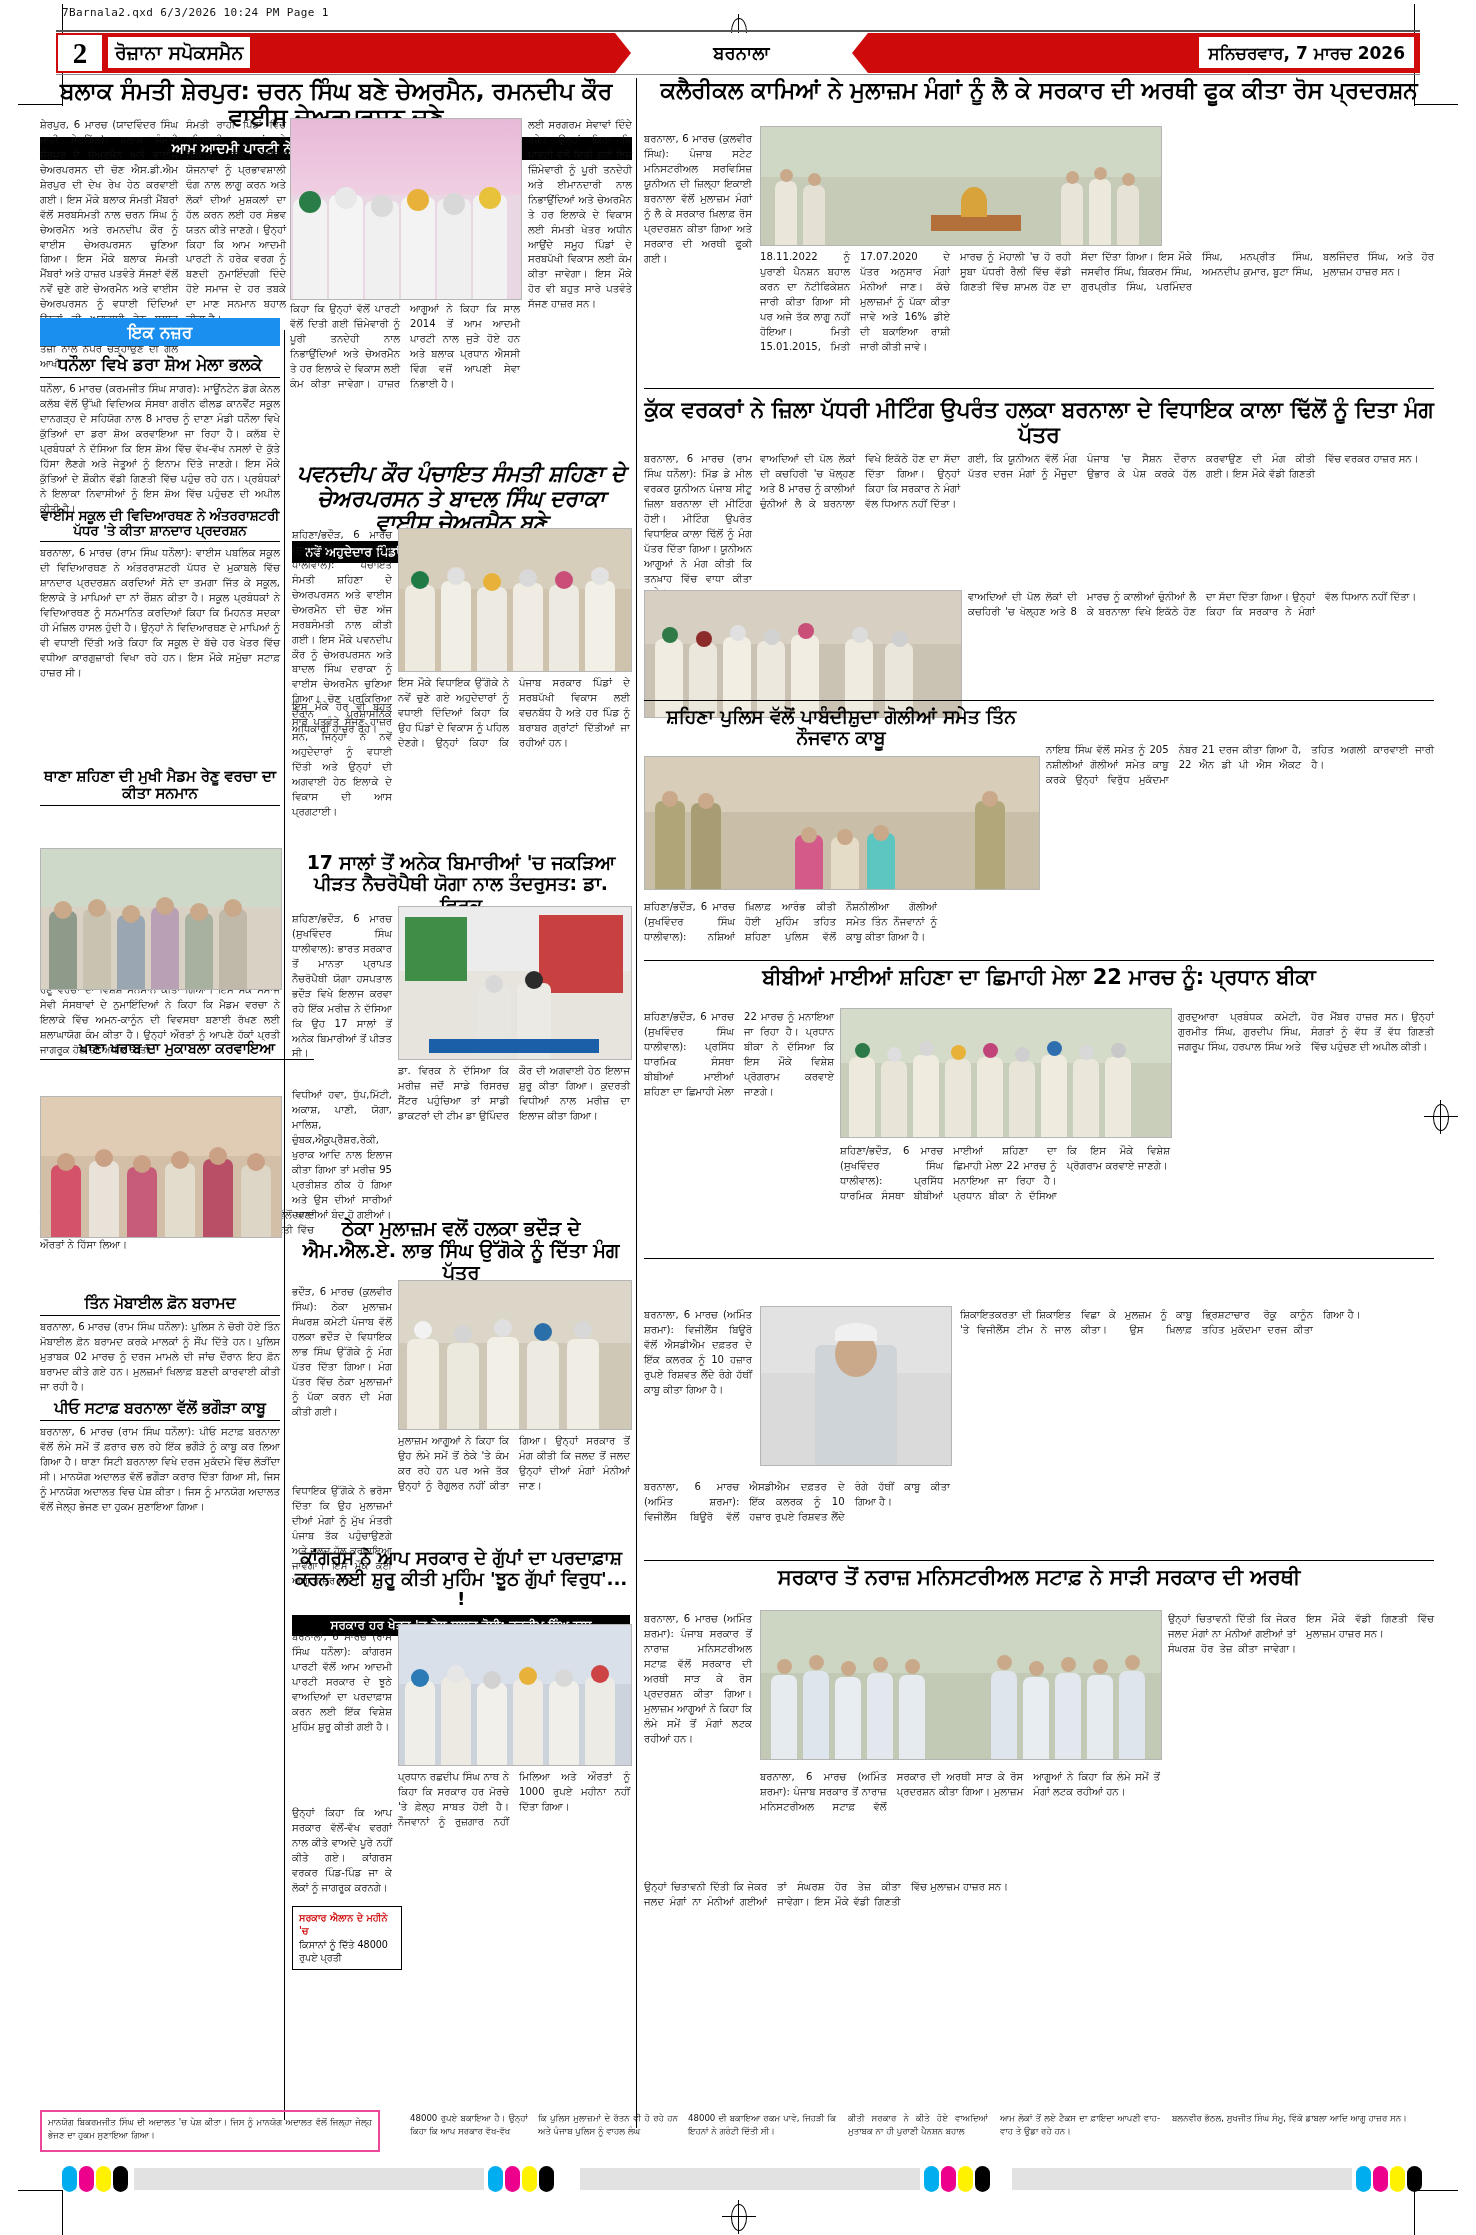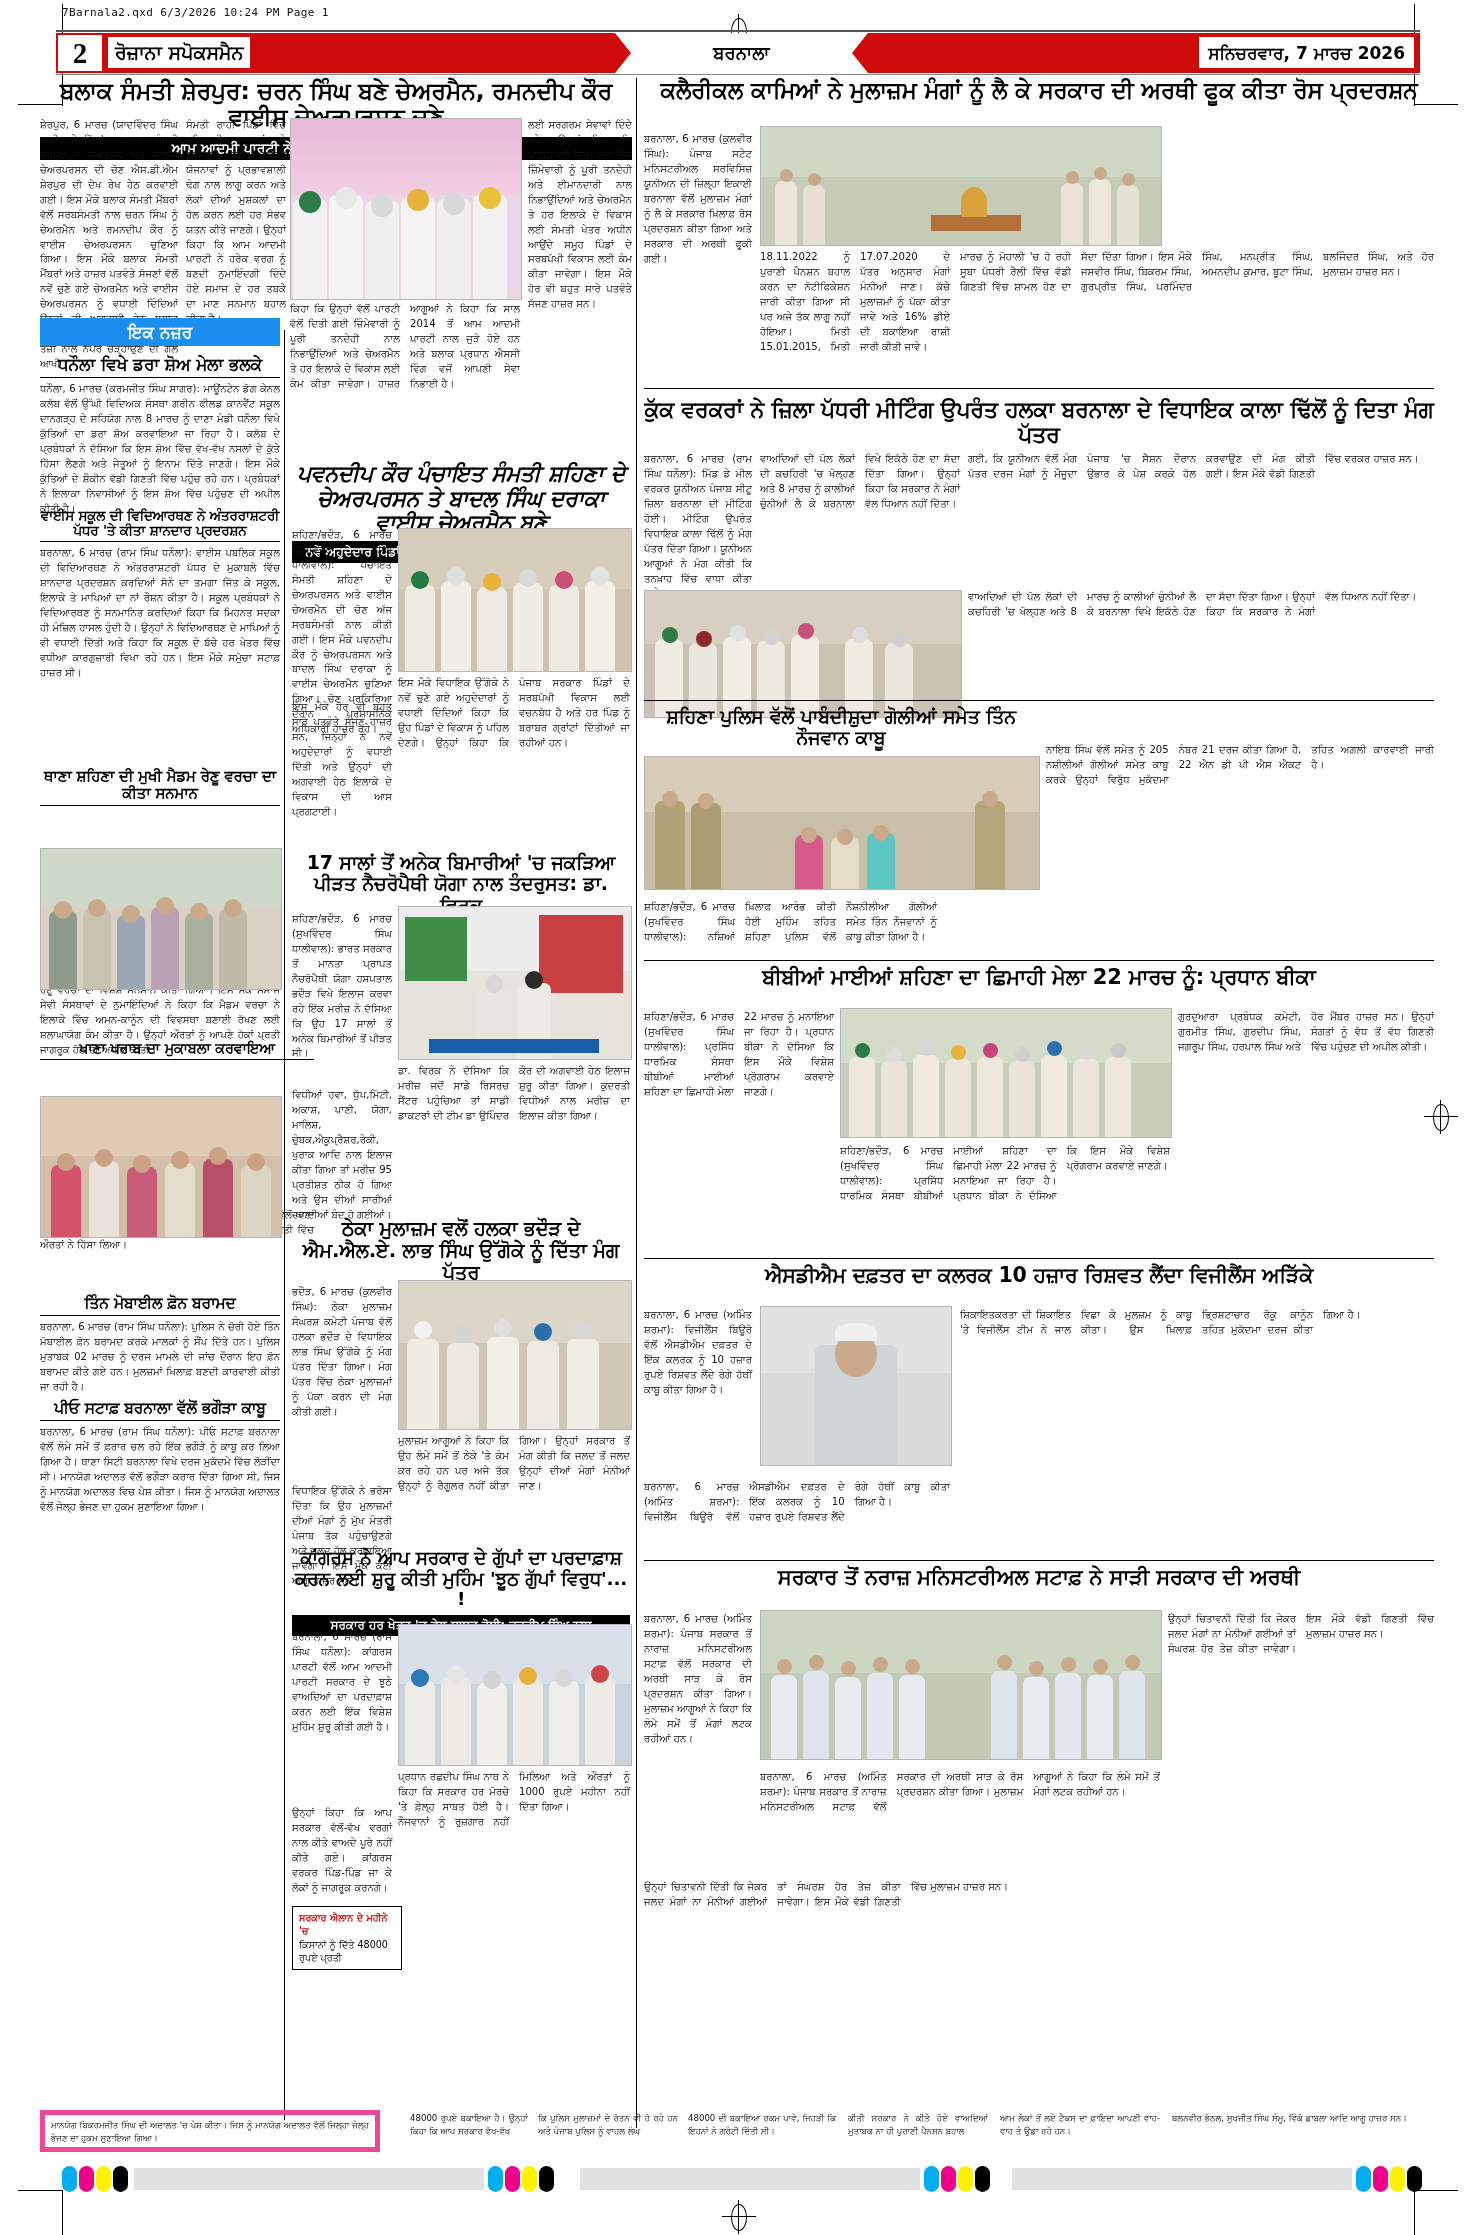--- a/index.html
+++ b/index.html
@@ -34,21 +34,21 @@
   .rule{background:#000;}
 
   .col{position:absolute;}
   .ph{position:absolute;background:#cfcfcf;overflow:hidden;border:1px solid #b5b5b5;}
   .ph .sky{position:absolute;left:0;top:0;right:0;height:42%;}
   .ph .grd{position:absolute;left:0;bottom:0;right:0;height:58%;}
   .ppl{position:absolute;bottom:0;border-radius:7px 7px 0 0;}
   .head{position:absolute;border-radius:50%;}
 
   .onelook-bar{background:#1a8ff0;color:#fff;font-weight:bold;text-align:center;font-size:17px;padding:4px 0;}
-  .boxed{border:5px solid #ec4899;}
+  .boxed{border:2px solid #ec4899;}
 
   .adbox{border:1px solid #000;padding:4px 6px;}
   .adline{font-size:9.6px;line-height:1.4;}
   .adred{color:#cf0a0a;font-weight:bold;}
 
   
   .cmyk{position:absolute;height:30px;display:flex;align-items:center;}
   .cmyk i{display:block;width:15px;height:26px;border-radius:50%/28%;margin-right:2px;}
   .greybar{height:22px;background:#e2e2e2;}
 </style>
@@ -452,23 +452,20 @@
   </div>
   <div class="col" style="left:1178px;top:1010px;width:256px;">
     <div class="body" style="columns:2;column-gap:10px;">ਗੁਰਦੁਆਰਾ ਪ੍ਰਬੰਧਕ ਕਮੇਟੀ, ਗੁਰਮੀਤ ਸਿੰਘ, ਗੁਰਦੀਪ ਸਿੰਘ, ਜਗਰੂਪ ਸਿੰਘ, ਹਰਪਾਲ ਸਿੰਘ ਅਤੇ ਹੋਰ ਮੈਂਬਰ ਹਾਜ਼ਰ ਸਨ। ਉਨ੍ਹਾਂ ਸੰਗਤਾਂ ਨੂੰ ਵੱਧ ਤੋਂ ਵੱਧ ਗਿਣਤੀ ਵਿੱਚ ਪਹੁੰਚਣ ਦੀ ਅਪੀਲ ਕੀਤੀ।</div>
   </div>
   <div class="col" style="left:840px;top:1144px;width:330px;">
     <div class="body" style="columns:3;column-gap:10px;">ਸ਼ਹਿਣਾ/ਭਦੌੜ, 6 ਮਾਰਚ (ਸੁਖਵਿੰਦਰ ਸਿੰਘ ਧਾਲੀਵਾਲ): ਪ੍ਰਸਿੱਧ ਧਾਰਮਿਕ ਸੰਸਥਾ ਬੀਬੀਆਂ ਮਾਈਆਂ ਸ਼ਹਿਣਾ ਦਾ ਛਿਮਾਹੀ ਮੇਲਾ 22 ਮਾਰਚ ਨੂੰ ਮਨਾਇਆ ਜਾ ਰਿਹਾ ਹੈ। ਪ੍ਰਧਾਨ ਬੀਕਾ ਨੇ ਦੱਸਿਆ ਕਿ ਇਸ ਮੌਕੇ ਵਿਸ਼ੇਸ਼ ਪ੍ਰੋਗਰਾਮ ਕਰਵਾਏ ਜਾਣਗੇ।</div>
   </div>
 
   <div class="rule" style="position:absolute;left:644px;top:1258px;width:790px;height:1px;background:#000;"></div>
 
-  <div class="col" style="left:644px;top:1264px;width:790px;">
-    <div class="hl" style="font-size:20.5px;">ਐਸਡੀਐਮ ਦਫ਼ਤਰ ਦਾ ਕਲਰਕ 10 ਹਜ਼ਾਰ ਰਿਸ਼ਵਤ ਲੈਂਦਾ ਵਿਜੀਲੈਂਸ ਅੜਿੱਕੇ</div>
-  </div>
   <div class="col" style="left:644px;top:1308px;width:108px;">
     <div class="body">ਬਰਨਾਲਾ, 6 ਮਾਰਚ (ਅਮਿੰਤ ਸ਼ਰਮਾ): ਵਿਜੀਲੈਂਸ ਬਿਊਰੋ ਵੱਲੋਂ ਐਸਡੀਐਮ ਦਫ਼ਤਰ ਦੇ ਇੱਕ ਕਲਰਕ ਨੂੰ 10 ਹਜ਼ਾਰ ਰੁਪਏ ਰਿਸ਼ਵਤ ਲੈਂਦੇ ਰੰਗੇ ਹੱਥੀਂ ਕਾਬੂ ਕੀਤਾ ਗਿਆ ਹੈ।</div>
   </div>
   <div class="ph" style="left:760px;top:1306px;width:190px;height:158px;">
     <div class="sky" style="background:#e2e2e2;"></div>
     <div class="grd" style="background:#dadada;"></div>
     <div class="ppl" style="left:54px;width:82px;height:120px;background:#cfd4d8;"></div>
     <div class="head" style="left:74px;top:24px;width:42px;height:46px;background:#c9a98a;"></div>
     <div style="position:absolute;left:74px;top:16px;width:42px;height:18px;background:#f0f0f0;border-radius:50% 50% 0 0;"></div>
   </div>

